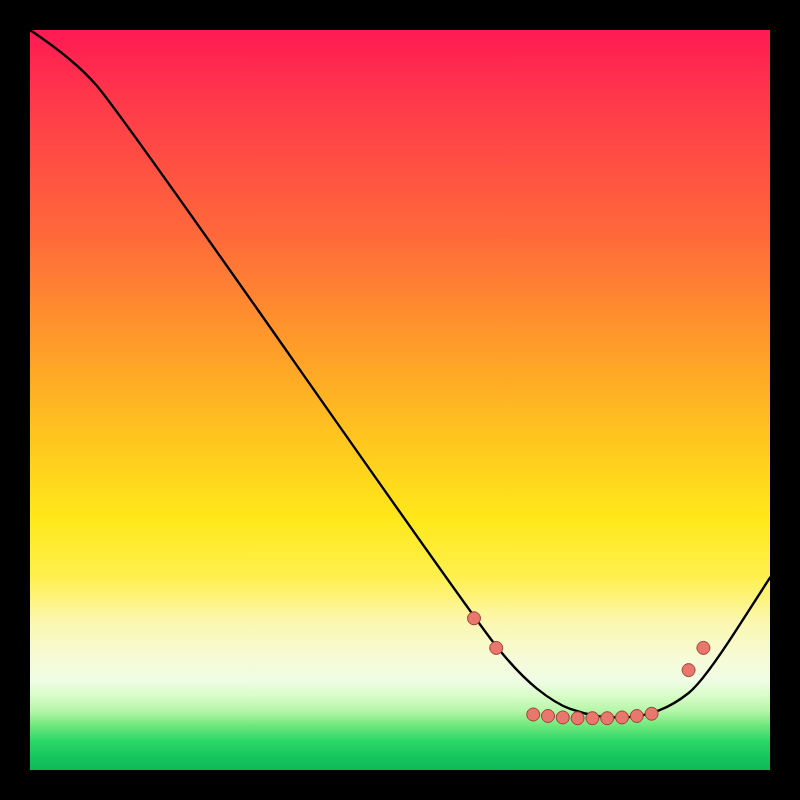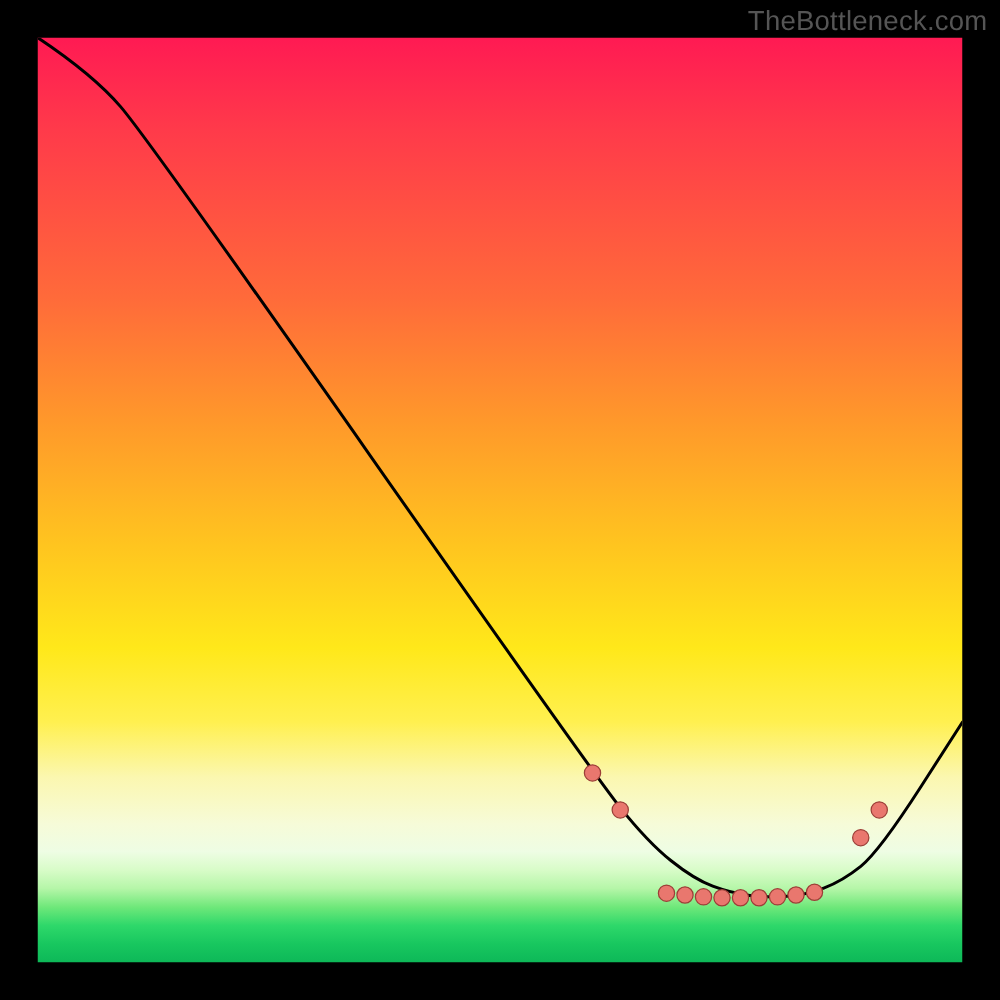--- a/index.html
+++ b/index.html
@@ -67,21 +67,20 @@
     left: 0;
     top: 0;
     width: 100%;
     height: 100%;
   }
 </style>
 </head>
 <body>
 
 <div class="frame">
-  <div class="watermark">TheBottleneck.com</div>
 
   <div class="plot-area">
     <div class="gradient"></div>
     <svg class="curve" viewBox="0 0 740 740" preserveAspectRatio="none">
       <path id="curve-path" fill="none" stroke-width="2.4" stroke-linejoin="round" stroke-linecap="round" d="M 0 0 Q 44.4 29.600000000000023 66.6 55.5 Q 88.8 81.39999999999998 266.4 334.84999999999997 Q 444 588.3 466.20000000000005 616.05 Q 488.40000000000003 643.8 506.9 658.5999999999999 Q 525.4 673.4 540.2 678.95 Q 555 684.5 569.8 686.35 Q 584.6 688.2 599.4 687.09 Q 614.1999999999999 685.98 629 680.4300000000001 Q 643.8 674.88 658.5999999999999 663.04 Q 673.4 651.2 706.7 599.4000000000001 T 740 547.6" stroke="#000000"></path>
       <g id="dots-group">
           <circle cx="444" cy="588.3" r="6.5" fill="#e9776e" stroke="#9c3f38" stroke-width="1"></circle>
           <circle cx="466.2" cy="617.9" r="6.5" fill="#e9776e" stroke="#9c3f38" stroke-width="1"></circle>
           <circle cx="503.20000000000005" cy="684.5" r="6.5" fill="#e9776e" stroke="#9c3f38" stroke-width="1"></circle>
           <circle cx="518" cy="685.98" r="6.5" fill="#e9776e" stroke="#9c3f38" stroke-width="1"></circle>

